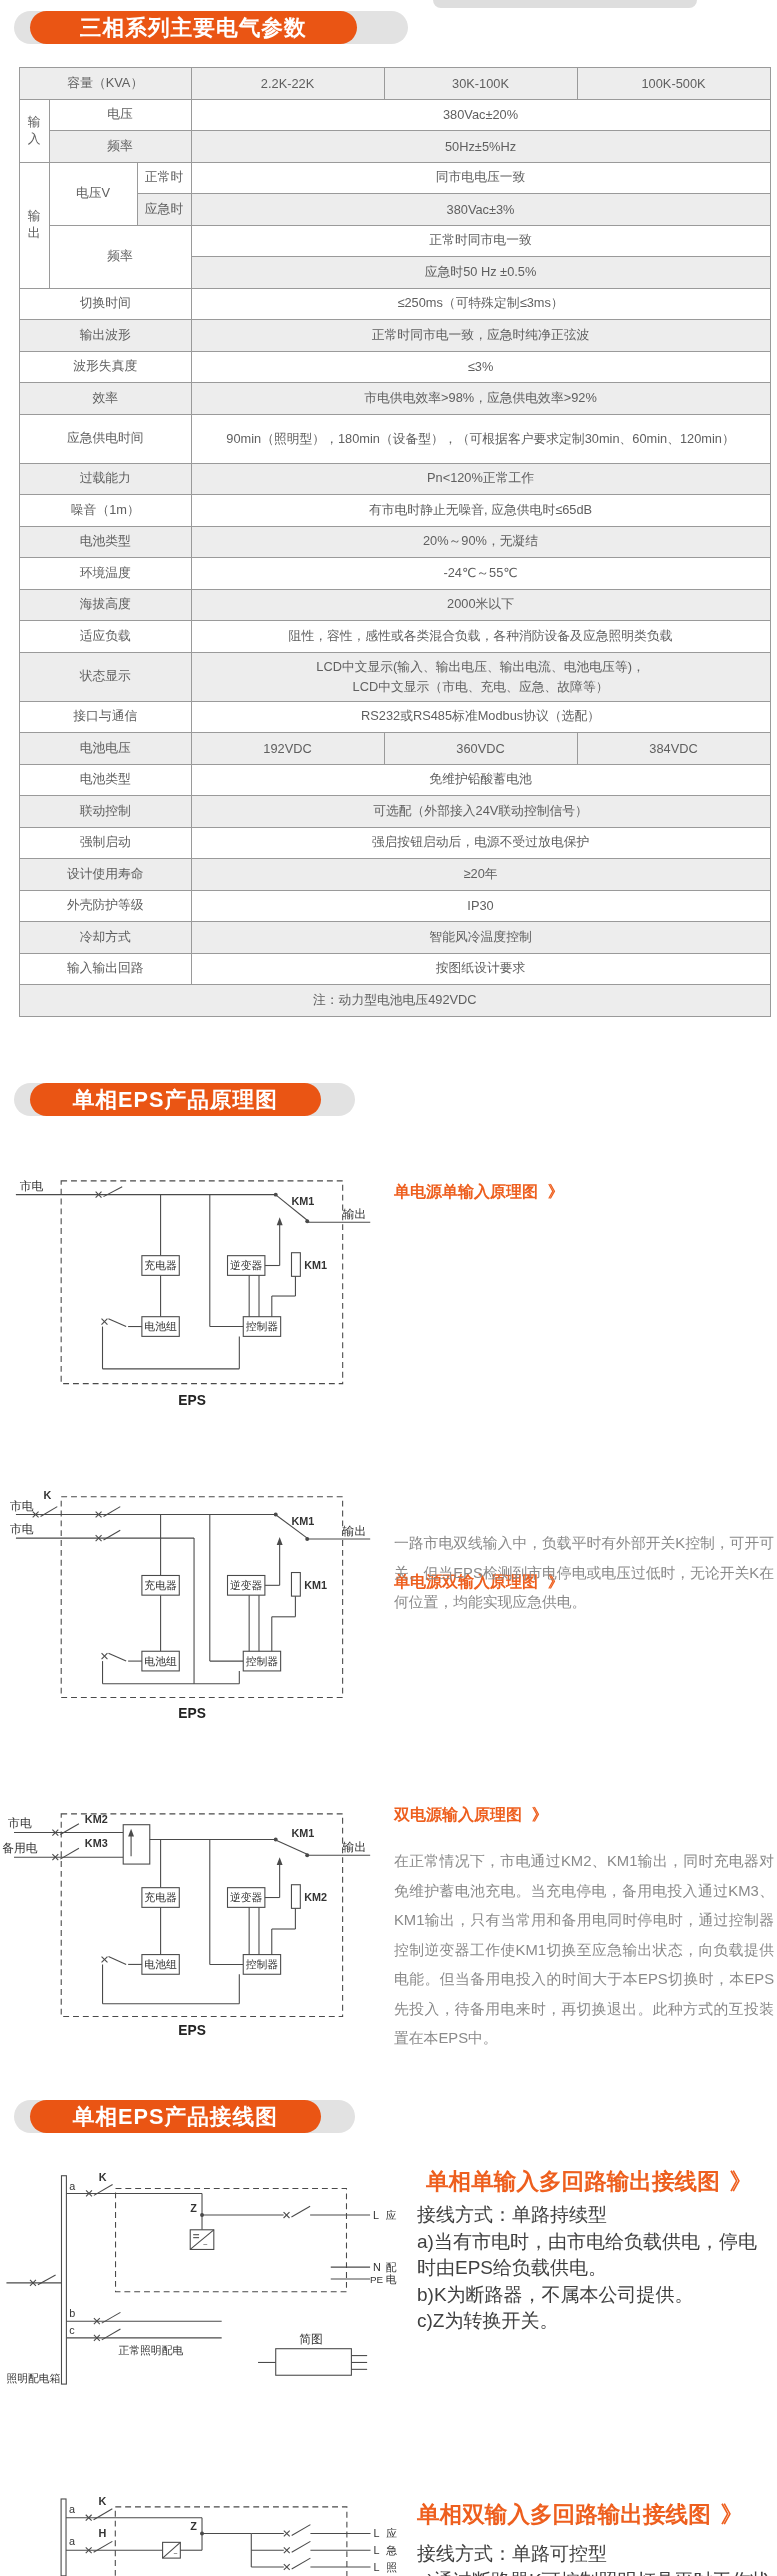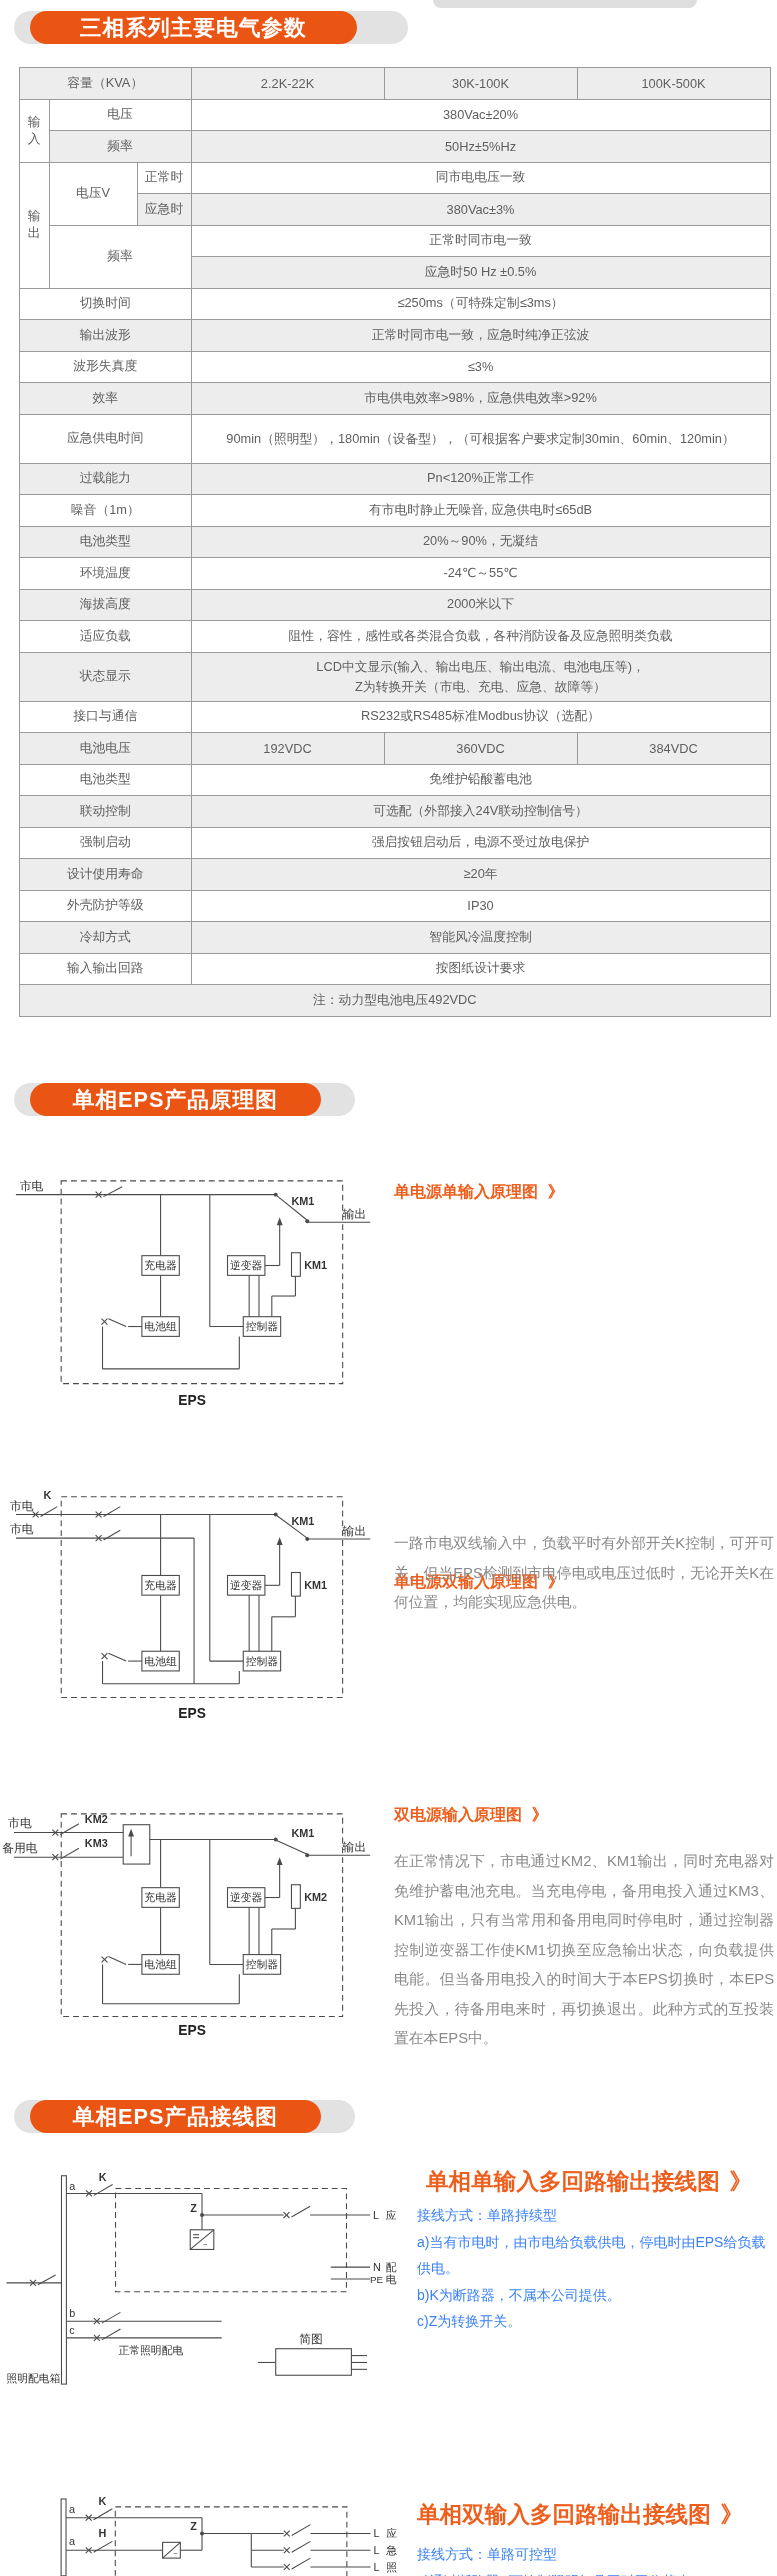--- a/index.html
+++ b/index.html
@@ -18,21 +18,21 @@
         vertical-align:middle;padding:2px 5.9px;word-break:break-all;background:#fff;}
   table.spec tr.r{height:31.5px;} table.spec tr.tall{height:49px;}
   table.spec td.g{background:#ededed;}
   table.spec td.grp{width:29.5px;padding:2px 3.9px;line-height:16.7px;background:#fff;}
   .two-line{line-height:19.7px;}
   
   .fig-title{position:absolute;font-size:16px;font-weight:bold;color:#ee5f1e;white-space:nowrap;}
   .fig-title.sm{font-size:22.6px;}
   .fig-title .chev{margin-left:9.8px;font-weight:bold;}
   .fig-desc{position:absolute;width:380px;font-size:14.8px;line-height:29.5px;color:#8a8a8a;text-align:justify;}
-  .fig-lines{position:absolute;width:354px;font-size:14px;line-height:26.6px;color:#3b82f6;}
+  .fig-lines{position:absolute;width:354px;font-size:19px;line-height:26.6px;color:#404040;}
   
   svg.diag{position:absolute;left:0;}
   svg.diag line,svg.diag rect,svg.diag path{stroke:#4a4a4a;stroke-width:1.1;fill:none;}
   svg.diag rect.comp{fill:#fff;}
   svg.diag rect.dash,svg.diag line.dash{stroke-dasharray:6 4;}
   svg.diag text{fill:#333;font-size:11px;stroke:none;font-family:"Liberation Sans","DejaVu Sans",sans-serif;}
   svg.diag text.big{font-size:12px;}
   svg.diag text.eps{font-size:14px;font-weight:bold;fill:#222;}
   svg.diag text.bold{font-weight:bold;}
   svg.diag circle{fill:#4a4a4a;stroke:none;}
@@ -134,21 +134,21 @@
         <td colspan="3" class="g">2000米以下</td>
         </tr>
     <tr class="r">
           <td colspan="3">适应负载</td>
         <td colspan="3">阻性，容性，感性或各类混合负载，各种消防设备及应急照明类负载</td>
         </tr>
     <tr class="tall">
           <td colspan="3" class="g">状态显示</td>
         <td colspan="3" class="g two-line">
           <div>LCD中文显示(输入、输出电压、输出电流、电池电压等)，</div>
-          <div>Z为转换开关（市电、充电、应急、故障等）</div>
+          <div>LCD中文显示（市电、充电、应急、故障等）</div>
         </td>
         </tr>
     <tr class="r">
           <td colspan="3">接口与通信</td>
         <td colspan="3">RS232或RS485标准Modbus协议（选配）</td>
         </tr>
 
     <tr class="r">
       <td colspan="3" class="g">电池电压</td>
       <td class="g">192VDC</td>

